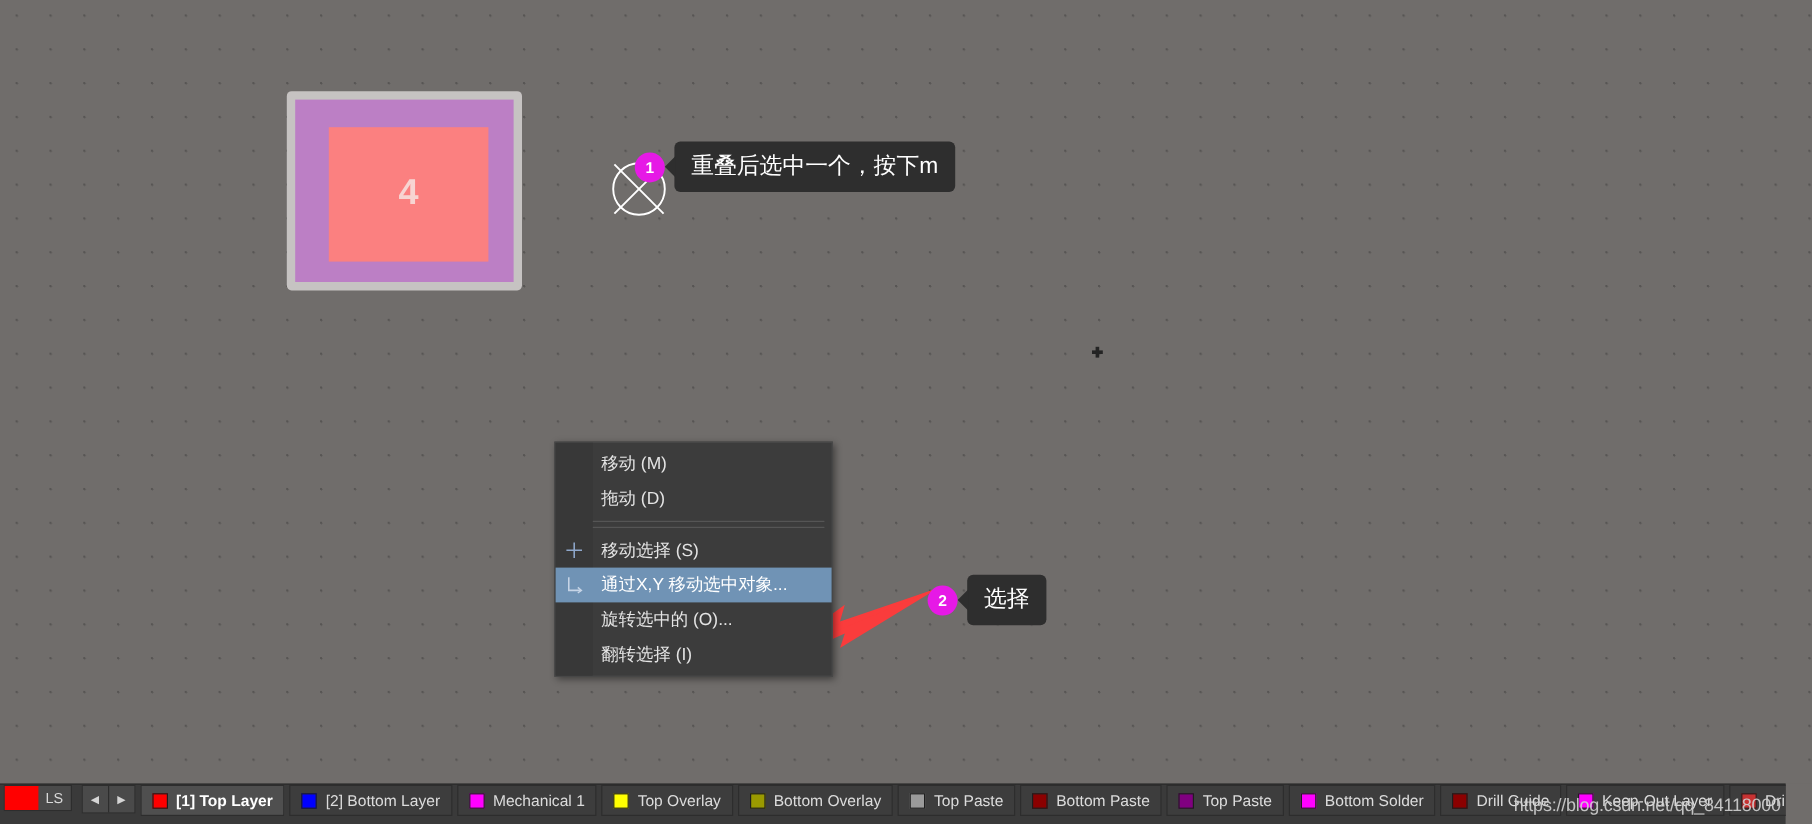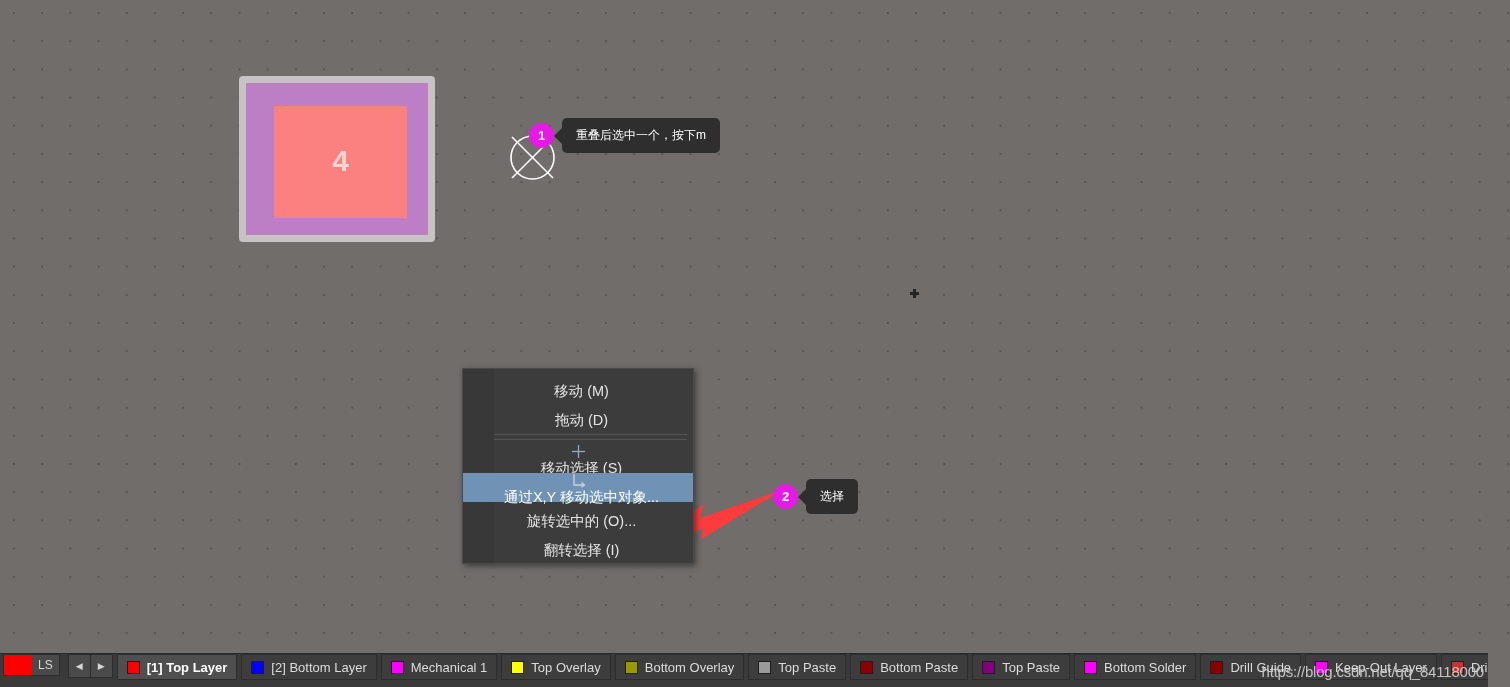--- a/index.html
+++ b/index.html
@@ -112,21 +112,21 @@
     justify-content: center;
     font-family: "Liberation Sans", sans-serif;
     z-index: 3;
     position: relative;
   }
   .callout-bubble {
     position: relative;
     margin-left: 8px;
     background: #2e2e2e;
     color: #ffffff;
-    font-size: 12px;
+    font-size: 19px;
     line-height: 1;
     padding: 11px 14px 12px 14px;
     border-radius: 5px;
     white-space: nowrap;
     font-family: "Liberation Sans", "DejaVu Sans", sans-serif;
   }
   .callout-bubble::before {
     content: "";
     position: absolute;
     left: -8px;
@@ -170,21 +170,20 @@
   }
   .ctx-item {
     position: relative;
     display: flex;
     align-items: center;
     height: 29px;
     color: #e4e4e4;
     font-size: 14.5px;
     cursor: default;
     z-index: 2;
-    flex-direction: column;
   }
   .ctx-item .ctx-icon {
     width: 31px;
     min-width: 31px;
     height: 100%;
     display: flex;
     align-items: center;
     justify-content: center;
   }
   .ctx-item .ctx-label { padding-left: 7px; white-space: nowrap; }

